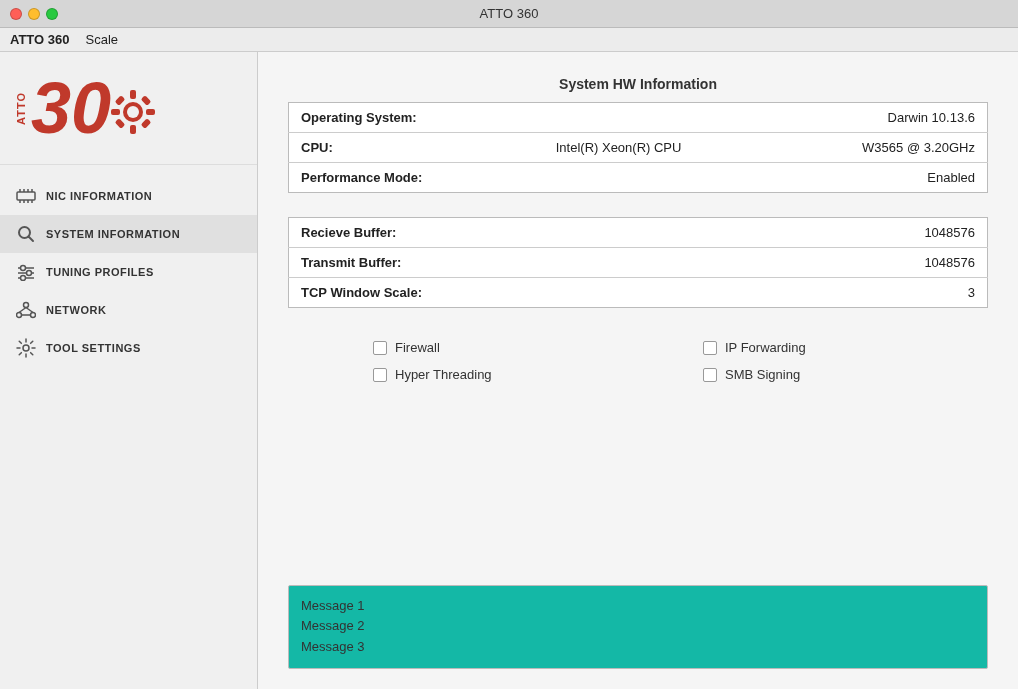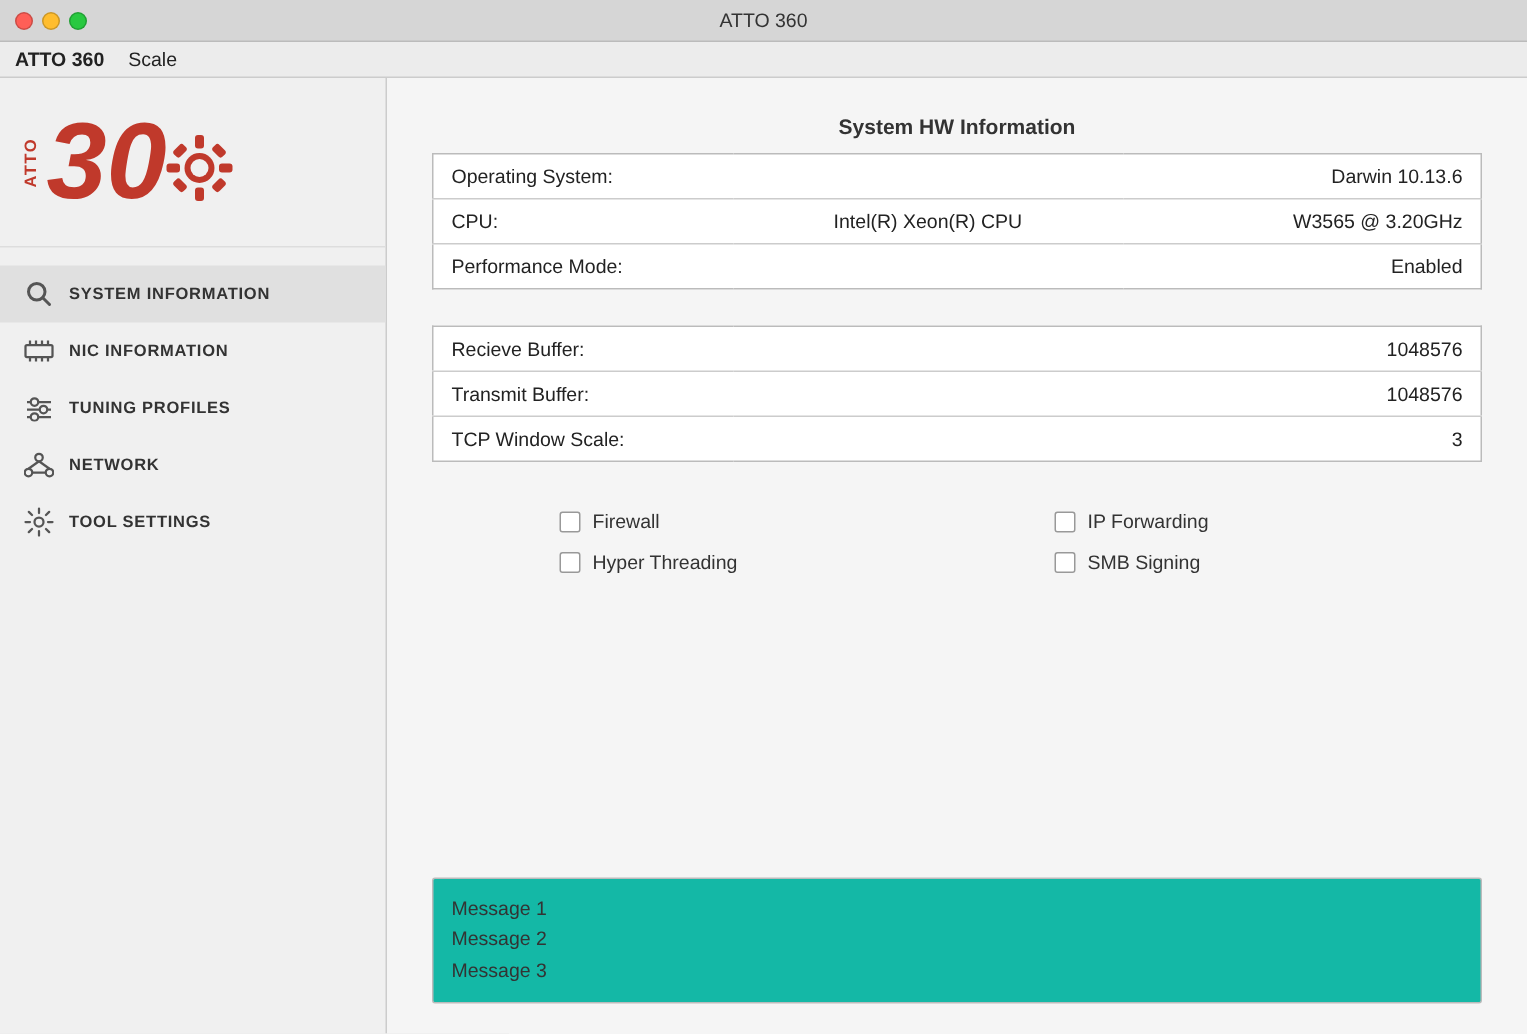--- a/index.html
+++ b/index.html
@@ -182,21 +182,21 @@
     }
     .info-table tr:last-child {
       border-bottom: none;
     }
     .info-table td {
       padding: 7px 12px;
       font-size: 13px;
       color: #222;
     }
     .info-table td:first-child {
-      font-weight: 400;
+      font-weight: 700;
       width: 200px;
     }
     .info-table td.right {
       text-align: right;
     }
     .info-table td.center-val {
       text-align: center;
     }
 
     
@@ -287,46 +287,46 @@
           <rect x="39" y="23" width="9" height="6" rx="2"></rect>
           <rect x="10" y="10" width="6" height="9" rx="2" transform="rotate(45 13 14.5)"></rect>
           <rect x="36" y="10" width="6" height="9" rx="2" transform="rotate(-45 39 14.5)"></rect>
           <rect x="10" y="33" width="6" height="9" rx="2" transform="rotate(-45 13 37.5)"></rect>
           <rect x="36" y="33" width="6" height="9" rx="2" transform="rotate(45 39 37.5)"></rect>
         </g>
       </svg>
     </div>
 
     <div class="nav-items">
-
-      <div class="nav-item active">
-        <div class="nav-item-icon">
-          <svg width="18" height="18" viewBox="0 0 18 18" fill="none" xmlns="http://www.w3.org/2000/svg">
-            <circle cx="7.5" cy="7.5" r="5.5" stroke="#555" stroke-width="2"></circle>
-            <line x1="11.5" y1="11.5" x2="16" y2="16" stroke="#555" stroke-width="2" stroke-linecap="round"></line>
-          </svg>
-        </div>
-        <span class="nav-item-label">SYSTEM INFORMATION</span>
-      </div>
 
       <div class="nav-item">
         <div class="nav-item-icon">
           <svg width="20" height="16" viewBox="0 0 20 16" fill="none" xmlns="http://www.w3.org/2000/svg">
             <rect x="1" y="4" width="18" height="8" rx="1" stroke="#555" stroke-width="1.5"></rect>
             <line x1="4" y1="4" x2="4" y2="1" stroke="#555" stroke-width="1.5"></line>
             <line x1="8" y1="4" x2="8" y2="1" stroke="#555" stroke-width="1.5"></line>
             <line x1="12" y1="4" x2="12" y2="1" stroke="#555" stroke-width="1.5"></line>
             <line x1="16" y1="4" x2="16" y2="1" stroke="#555" stroke-width="1.5"></line>
             <line x1="4" y1="12" x2="4" y2="15" stroke="#555" stroke-width="1.5"></line>
             <line x1="8" y1="12" x2="8" y2="15" stroke="#555" stroke-width="1.5"></line>
             <line x1="12" y1="12" x2="12" y2="15" stroke="#555" stroke-width="1.5"></line>
             <line x1="16" y1="12" x2="16" y2="15" stroke="#555" stroke-width="1.5"></line>
           </svg>
         </div>
         <span class="nav-item-label">NIC INFORMATION</span>
+      </div>
+
+      <div class="nav-item active">
+        <div class="nav-item-icon">
+          <svg width="18" height="18" viewBox="0 0 18 18" fill="none" xmlns="http://www.w3.org/2000/svg">
+            <circle cx="7.5" cy="7.5" r="5.5" stroke="#555" stroke-width="2"></circle>
+            <line x1="11.5" y1="11.5" x2="16" y2="16" stroke="#555" stroke-width="2" stroke-linecap="round"></line>
+          </svg>
+        </div>
+        <span class="nav-item-label">SYSTEM INFORMATION</span>
       </div>
 
       <div class="nav-item">
         <div class="nav-item-icon">
           <svg width="20" height="18" viewBox="0 0 20 18" fill="none" xmlns="http://www.w3.org/2000/svg">
             <line x1="2" y1="5" x2="18" y2="5" stroke="#555" stroke-width="1.5"></line>
             <line x1="2" y1="10" x2="18" y2="10" stroke="#555" stroke-width="1.5"></line>
             <line x1="2" y1="15" x2="18" y2="15" stroke="#555" stroke-width="1.5"></line>
             <circle cx="7" cy="5" r="2.5" fill="#f0f0f0" stroke="#555" stroke-width="1.5"></circle>
             <circle cx="13" cy="10" r="2.5" fill="#f0f0f0" stroke="#555" stroke-width="1.5"></circle>

